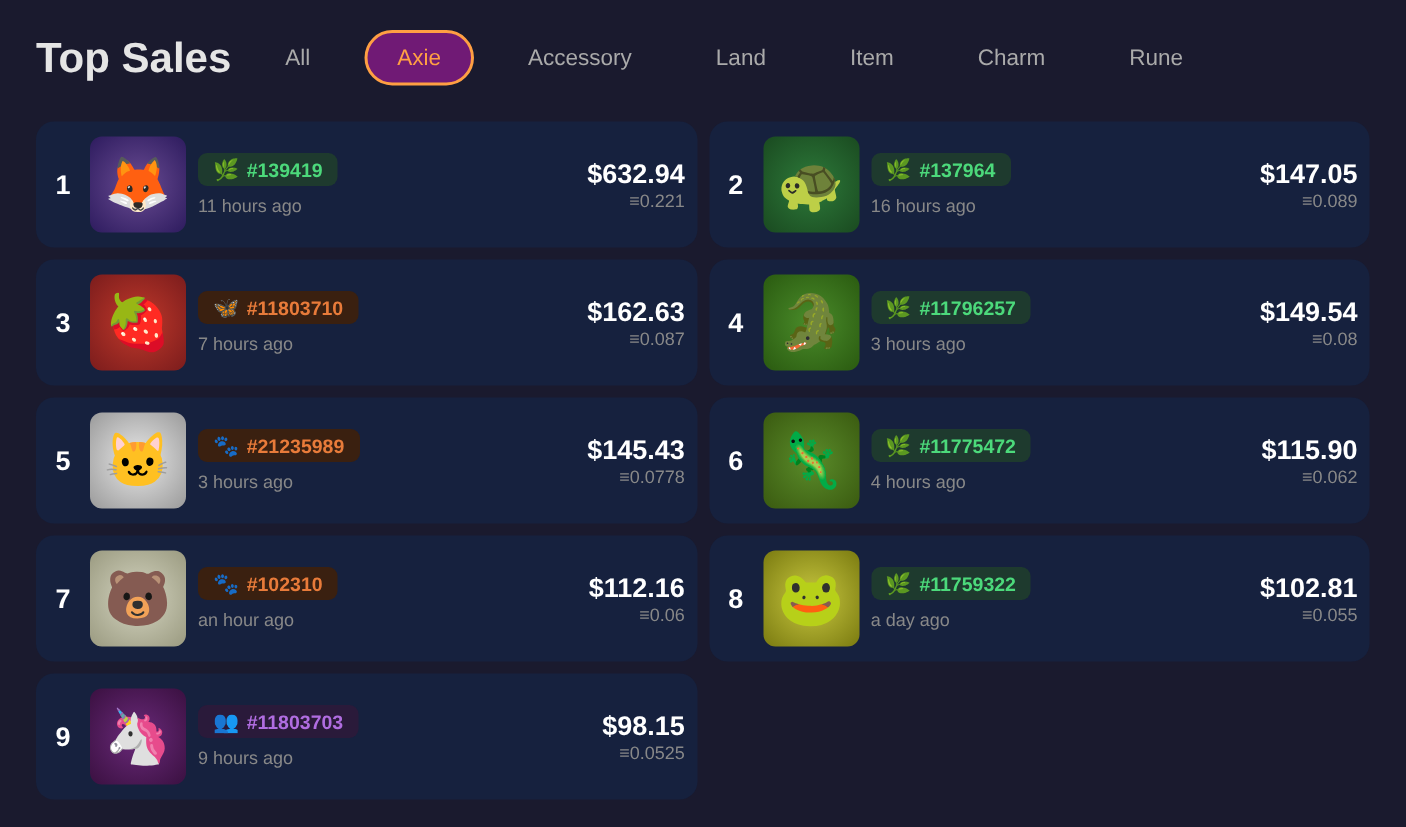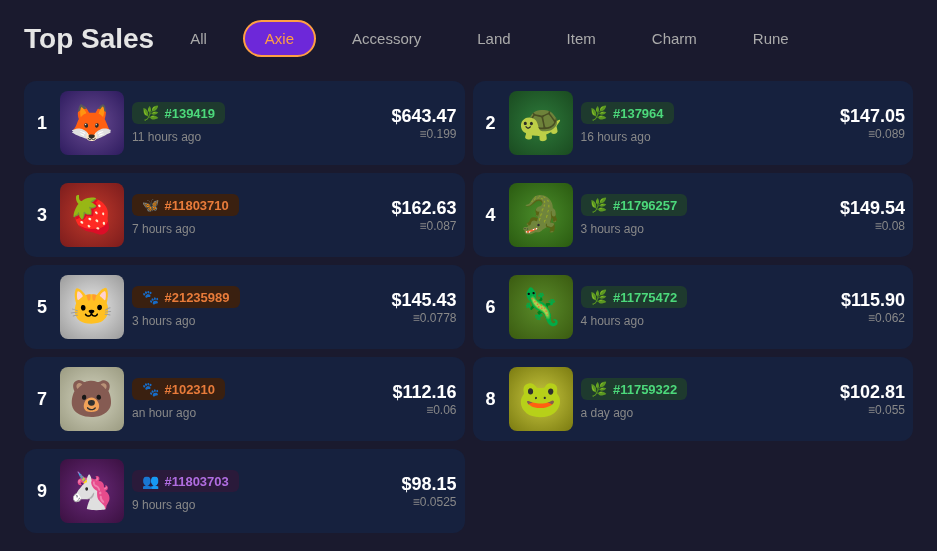--- a/index.html
+++ b/index.html
@@ -43,21 +43,21 @@
       font-size: 15px;
       font-weight: 500;
       cursor: pointer;
       background: transparent;
       color: #aaa;
       border: none;
       transition: all 0.2s;
     }
 
     .tab.active {
-      background: #6d28d9;
+      background: #701a75;
       color: #ff9f43;
       border: 2px solid #ff9f43;
     }
 
     .sales-grid {
       display: grid;
       grid-template-columns: 1fr 1fr;
       gap: 8px;
     }
 
@@ -169,22 +169,22 @@
       <span style="font-size:36px;">🦊</span>
     </div>
     <div class="sale-info">
       <div class="id-badge green">
         <span class="badge-icon">🌿</span>
         <span>#139419</span>
       </div>
       <div class="time-ago">11 hours ago</div>
     </div>
     <div class="price-block">
-      <div class="price-usd">$643.47</div>
-      <div class="price-eth">≡0.199</div>
+      <div class="price-usd">$632.94</div>
+      <div class="price-eth">≡0.221</div>
     </div>
   </div>
       <div class="sale-item">
     <span class="rank">2</span>
     <div class="axie-avatar axie-2">
       <span style="font-size:36px;">🐢</span>
     </div>
     <div class="sale-info">
       <div class="id-badge green">
         <span class="badge-icon">🌿</span>

